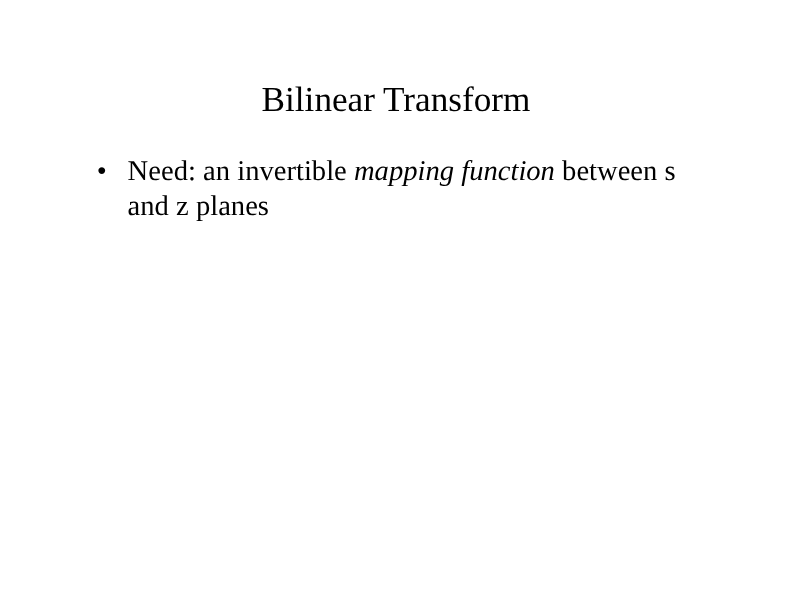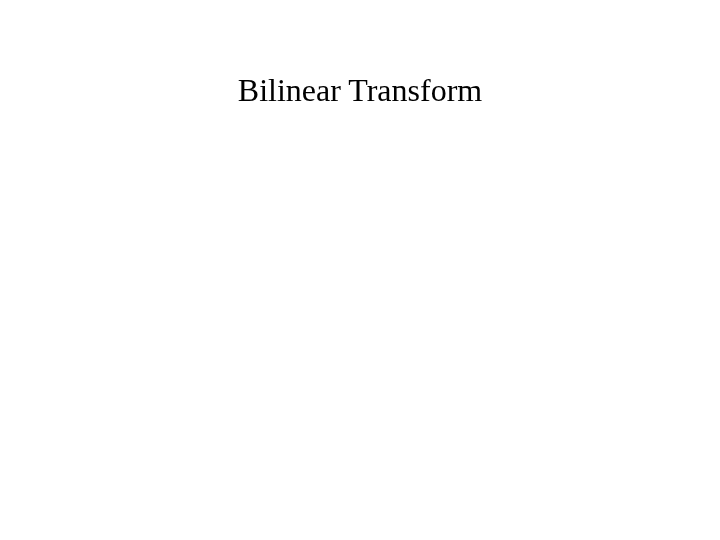--- a/index.html
+++ b/index.html
@@ -14,20 +14,21 @@
   .footer { position: absolute; bottom: 24px; left: 0; width: 100%; font-size: 13px; }
 </style>
 </head>
 <body>
 
 <div class="slide">
   <h1 class="title">Bilinear Transform</h1>
 
   <div class="body">
     <ul>
+      <li><span>Need:  an invertible </span><span class="italic">mapping function</span><span> between s and z planes</span></li>
     </ul>
   </div>
 
   <div class="footer">
     
     
     
     
   </div>
 </div>

